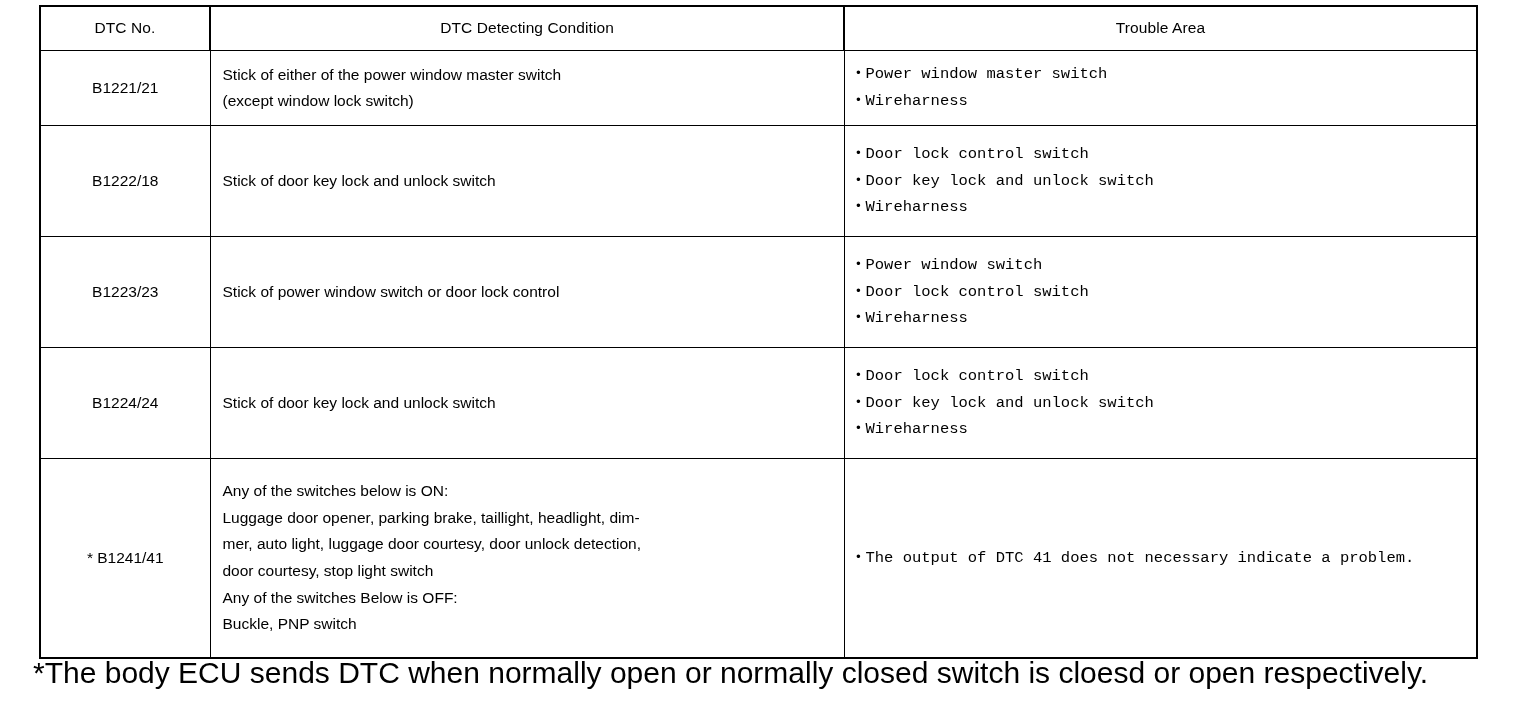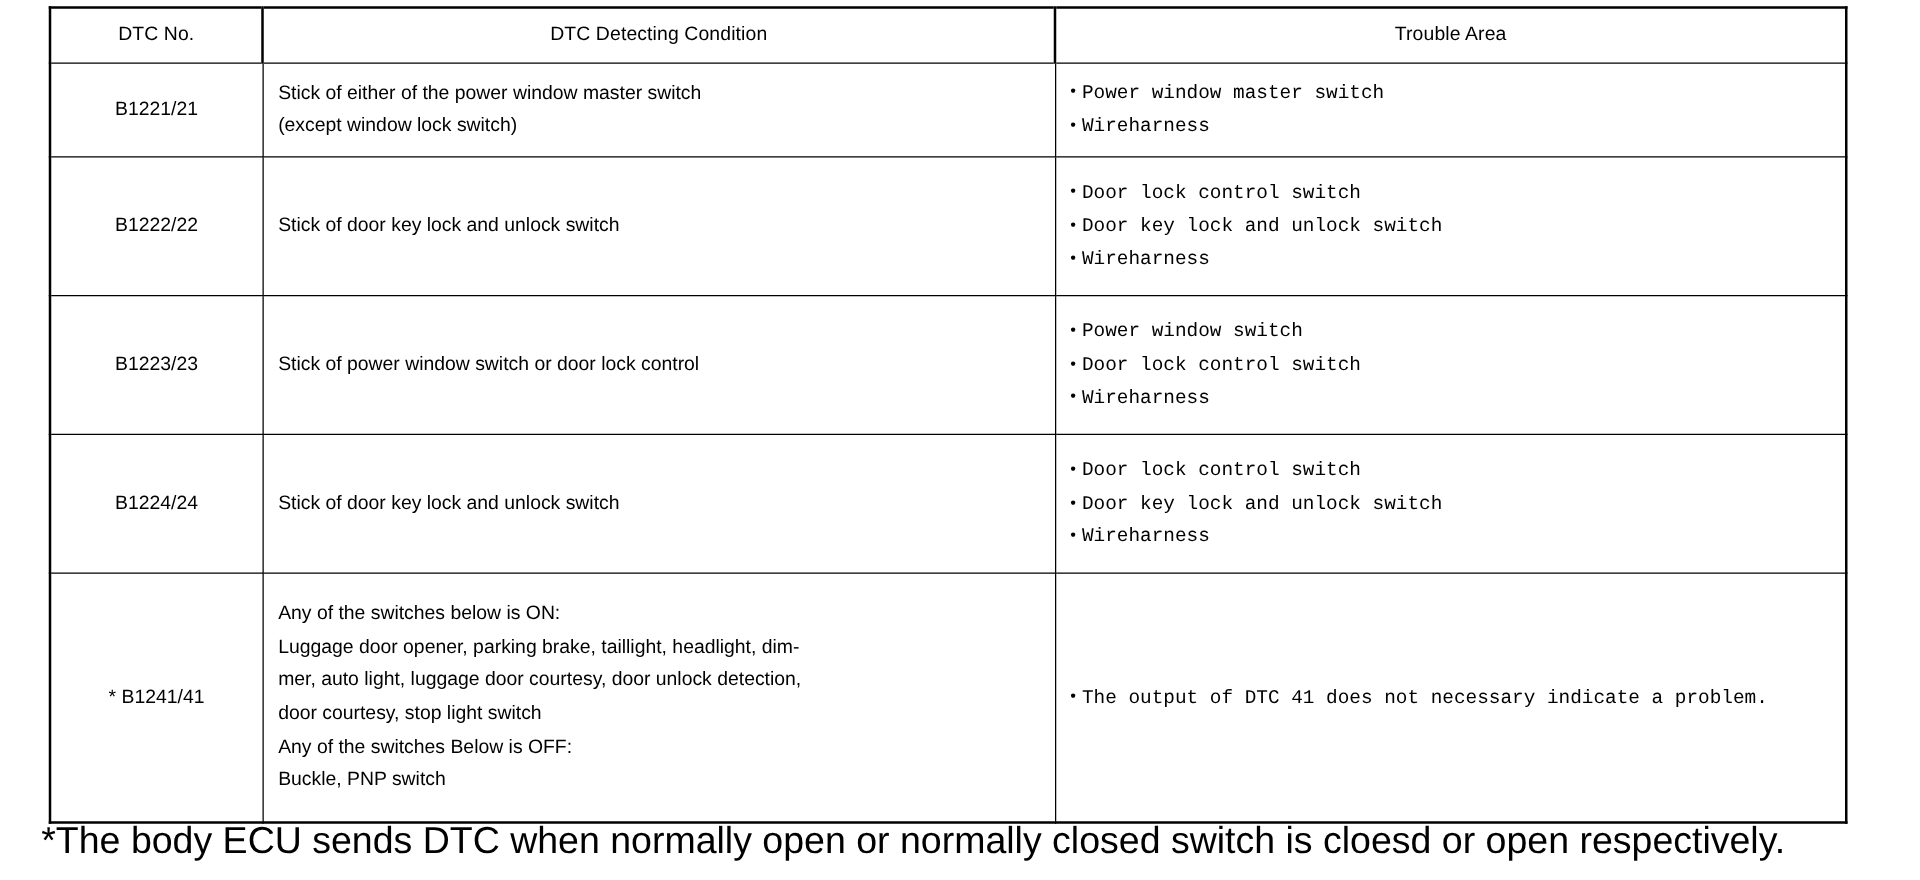--- a/index.html
+++ b/index.html
@@ -183,21 +183,21 @@
           <td class="cell-trouble">
             <div class="trouble-block">
               <span class="trouble-item"><span class="bullet">•</span><span>Power window master switch</span></span>
               <span class="trouble-item"><span class="bullet">•</span><span>Wireharness</span></span>
             </div>
           </td>
         </tr>
 
         <tr class="row-1">
           <td class="cell-dtc">
-            <span class="dtc-no">B1222/22</span>
+            <span class="dtc-no">B1222/18</span>
           </td>
           <td class="cell-cond">
             <div class="cond-block">
               <span class="cond-line">Stick of door key lock and unlock switch</span>
             </div>
           </td>
           <td class="cell-trouble">
             <div class="trouble-block">
               <span class="trouble-item"><span class="bullet">•</span><span>Door lock control switch</span></span>
               <span class="trouble-item"><span class="bullet">•</span><span>Door key lock and unlock switch</span></span>

